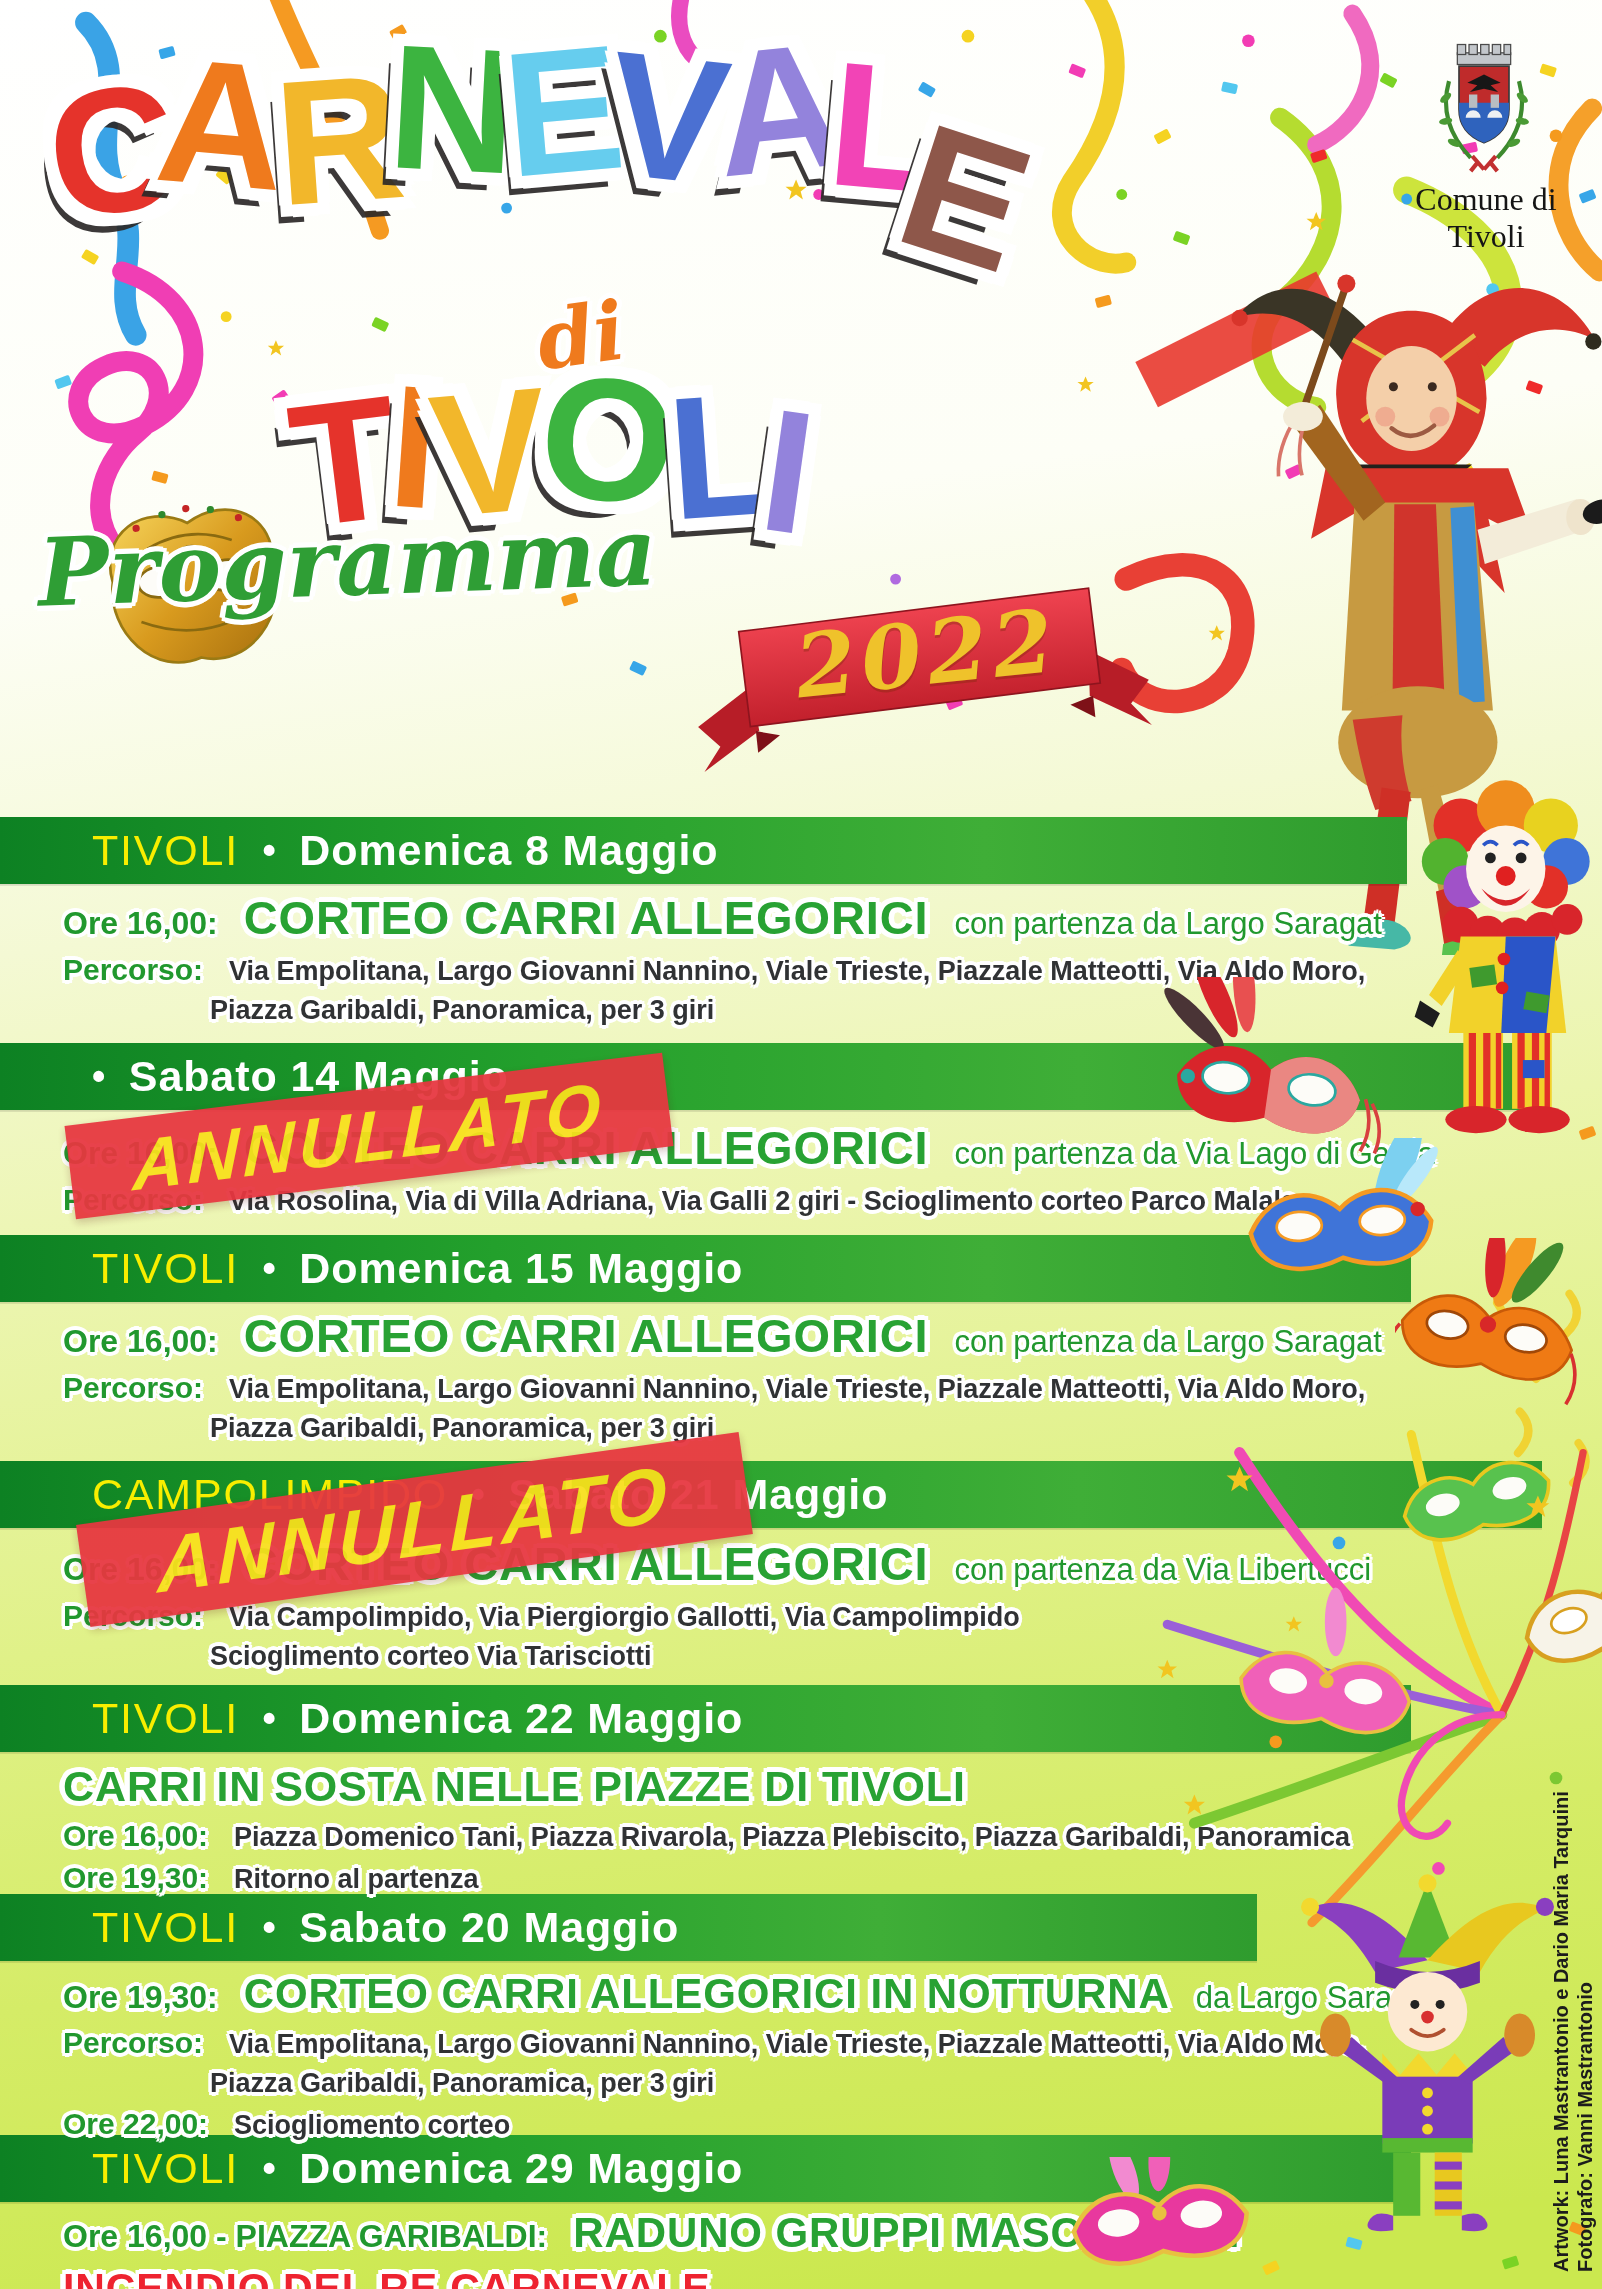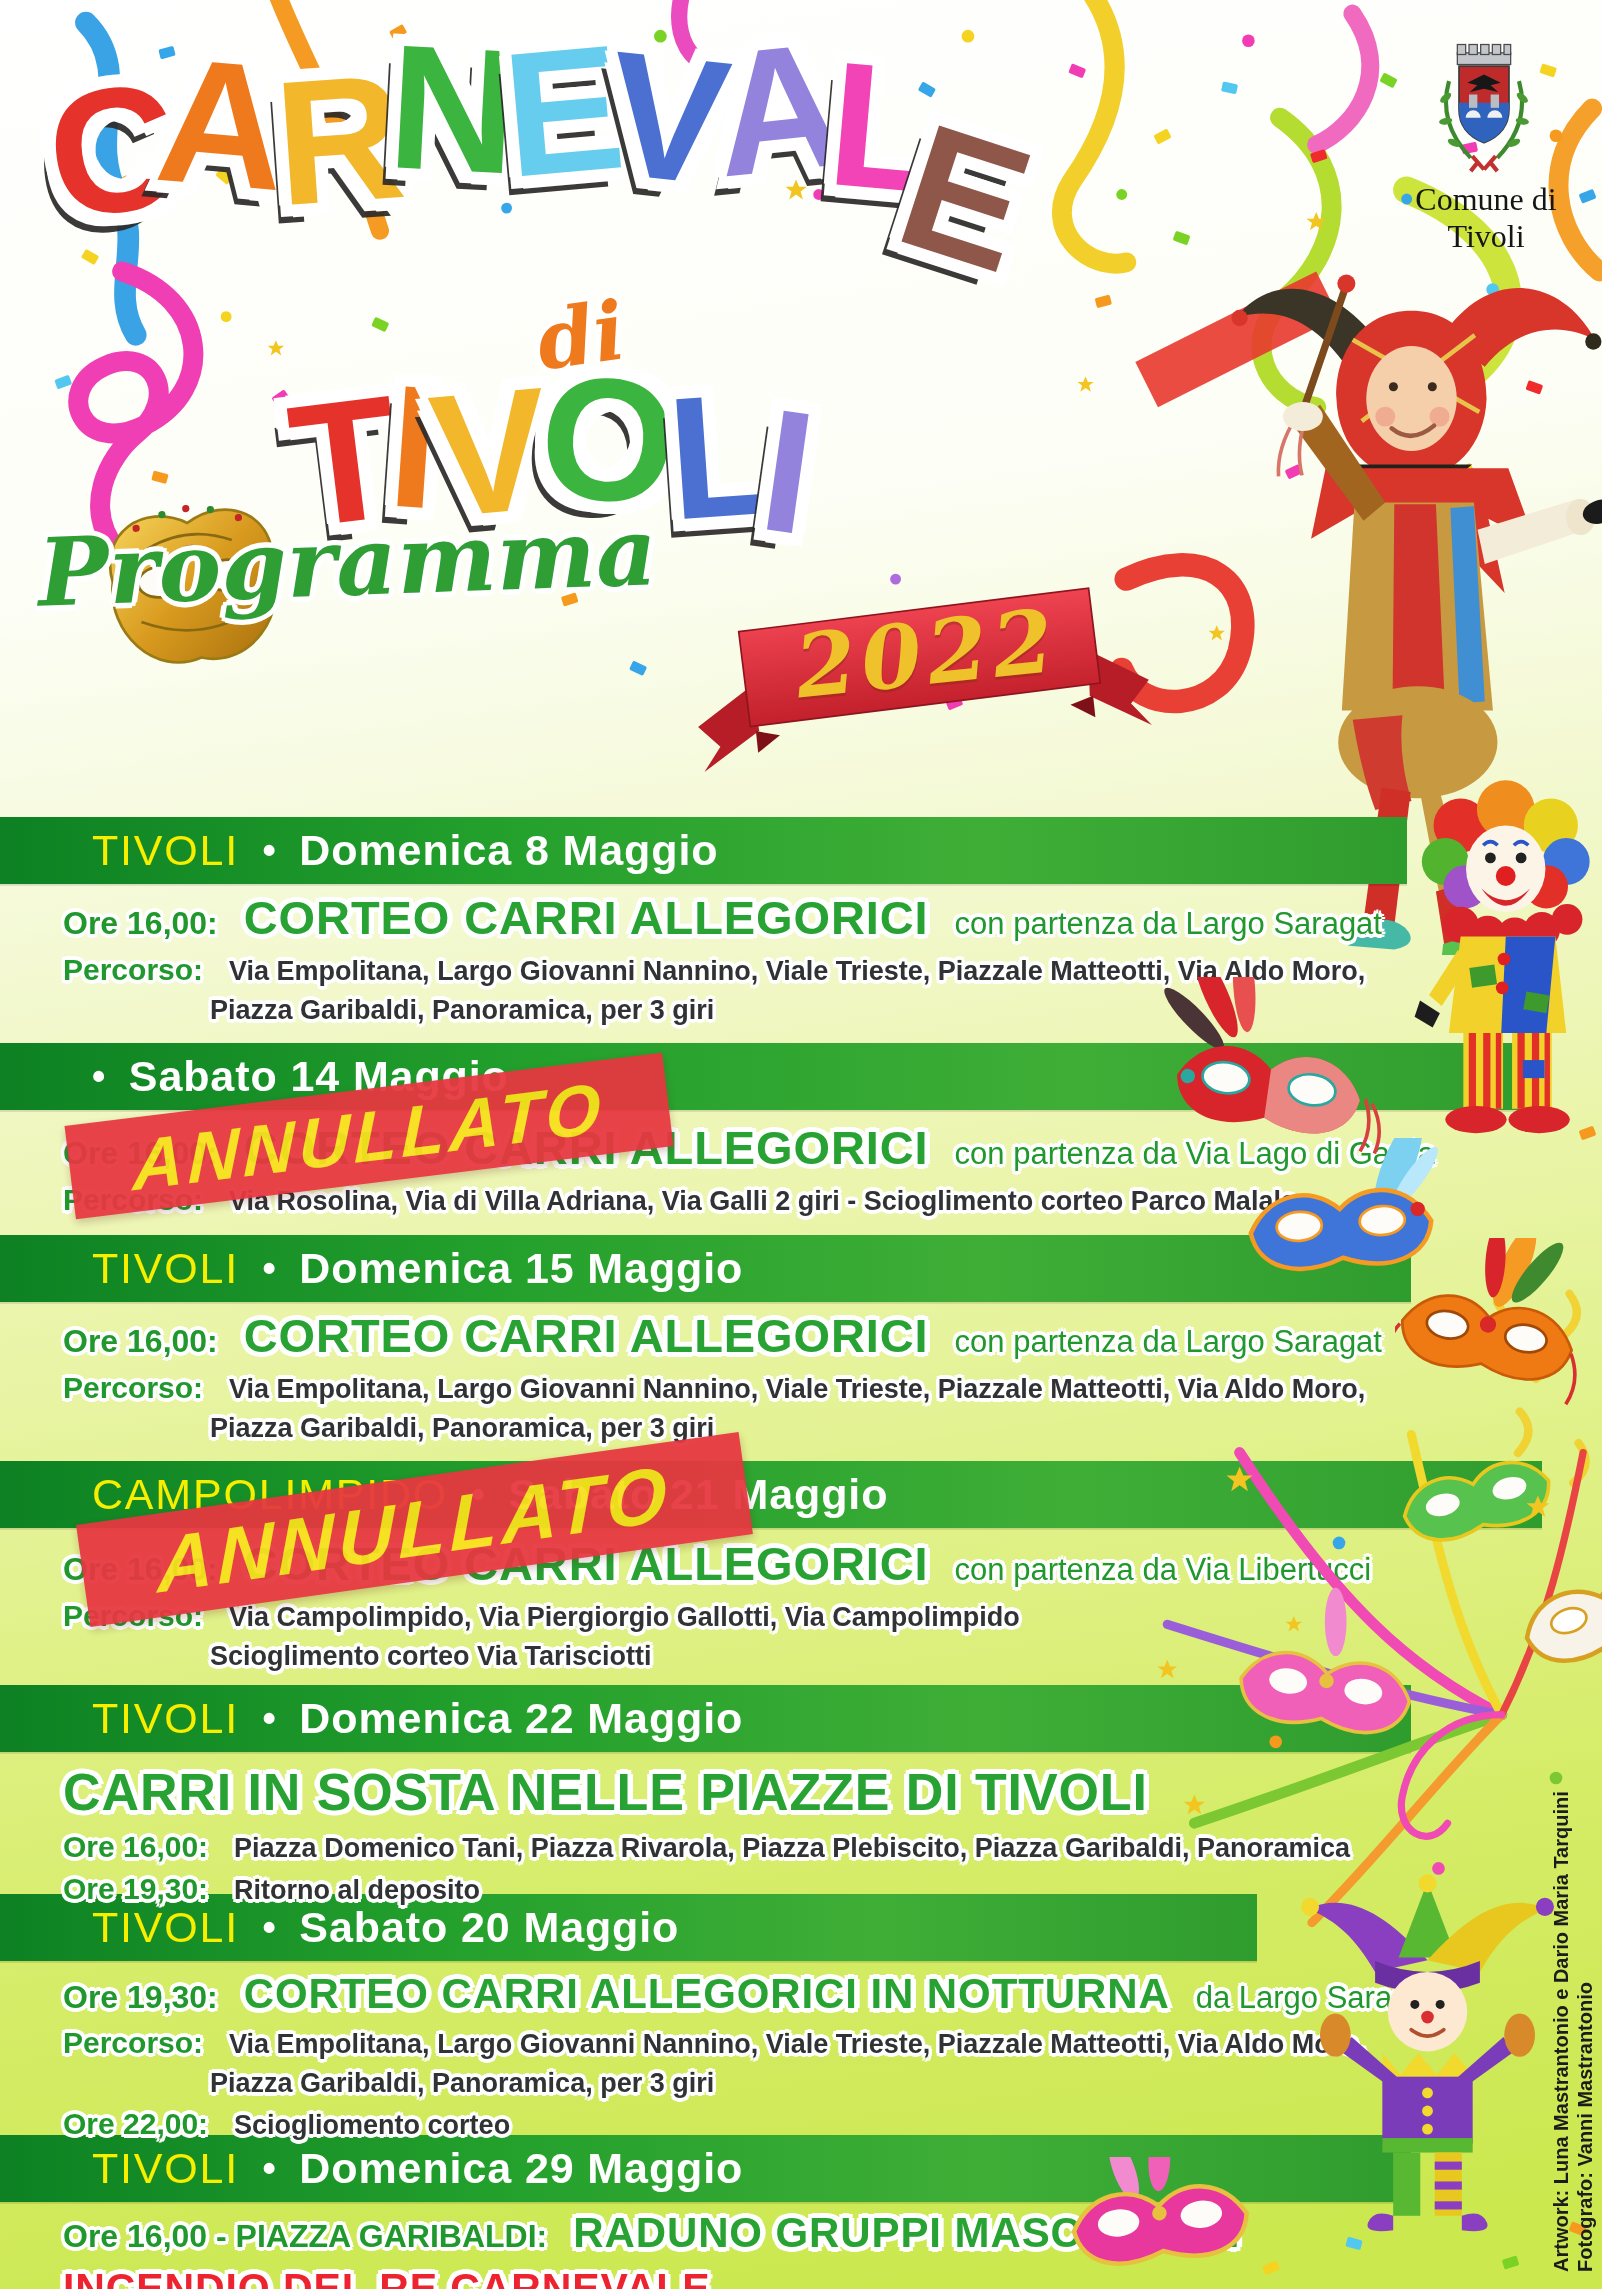--- a/index.html
+++ b/index.html
@@ -73,21 +73,21 @@
   
   .ec{position:absolute;left:63px;width:1465px;}
   .line{display:flex;align-items:baseline;gap:26px;white-space:nowrap;margin-bottom:8.1px;}
   .indent{padding-left:147px;}
   .lab{font-weight:bold;color:#21982e;font-size:32px;}
   .lab2{font-weight:bold;color:#21982e;font-size:30px;}
   .big{font-weight:bold;color:#28a233;font-size:47px;letter-spacing:0.9px;}
   .big2{font-weight:bold;color:#28a233;font-size:42px;letter-spacing:0.9px;}
   .suf{font-weight:normal;color:#21982e;font-size:31px;}
   .route{font-weight:bold;color:#303234;font-size:27px;}
-  .headline{font-weight:bold;color:#28a233;font-size:52px;letter-spacing:0.9px;}
+  .headline{font-weight:bold;color:#28a233;font-size:43px;letter-spacing:0.9px;}
   .red-line{font-weight:bold;color:#ee2330;font-size:41px;letter-spacing:0.9px;}
 
   
   .stamp{position:absolute;background:#e73740;opacity:.94;display:flex;align-items:center;justify-content:center;
          box-shadow:0 3.6px 9px rgba(90,20,20,.25);}
   .stamp span{color:#f8e01c;font-style:italic;font-weight:bold;letter-spacing:4.5px;transform:skewX(-8deg);}
   .stamp1{left:68px;top:1089px;width:602px;height:94px;transform:rotate(-7deg);}
   .stamp1 span{font-size:71px;}
   .stamp2{left:80px;top:1478px;width:669px;height:103px;transform:rotate(-8deg);}
   .stamp2 span{font-size:78px;}
@@ -412,21 +412,21 @@
   <div class="ec" style="top:1762px;">
     <div class="line">
       <span class="headline halo-m">CARRI IN SOSTA NELLE PIAZZE DI TIVOLI</span>
     </div>
     <div class="line">
       <span class="lab2 halo-s">Ore 16,00:</span>
       <span class="route halo-s">Piazza Domenico Tani, Piazza Rivarola, Piazza Plebiscito, Piazza Garibaldi, Panoramica</span>
     </div>
     <div class="line">
       <span class="lab2 halo-s">Ore 19,30:</span>
-      <span class="route halo-s">Ritorno al deposito</span>
+      <span class="route halo-s">Ritorno al partenza</span>
     </div>
   </div>
 
   <div class="ec" style="top:1970px;">
     <div class="line">
       <span class="lab halo-s">Ore 19,30:</span>
       <span class="big2 halo-m">CORTEO CARRI ALLEGORICI IN NOTTURNA</span>
       <span class="suf halo-s">da Largo Saragat</span>
     </div>
     <div class="line">

